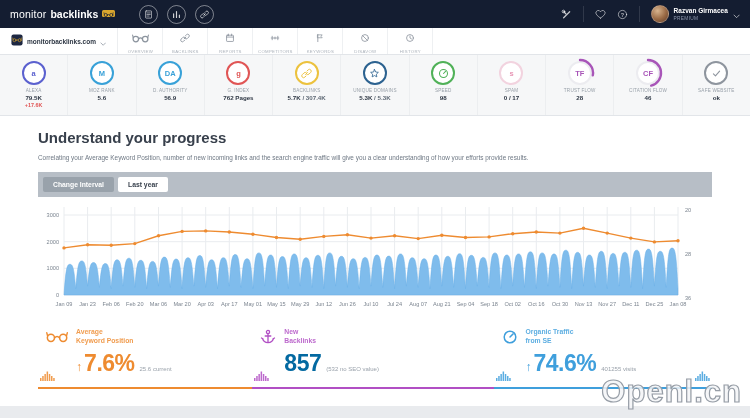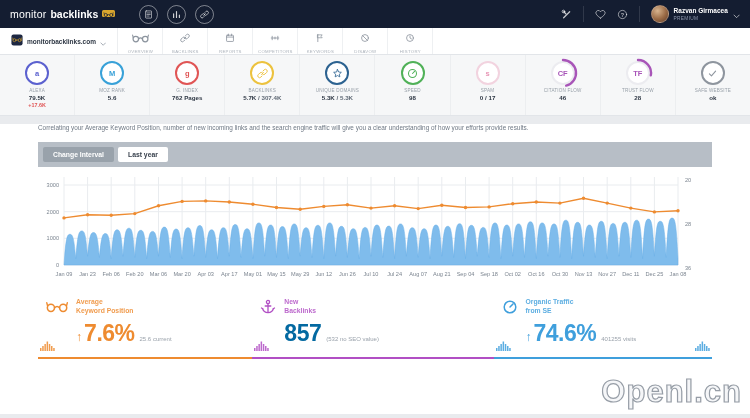--- a/index.html
+++ b/index.html
@@ -226,20 +226,28 @@
   </div>
     <div class="metric">
     <div class="m-circle" style="border-color:#38a1d8">
         <span style="color:#38a1d8">M</span>
       </div>
     <div class="m-label">MOZ RANK</div>
     <div class="m-value">5.6</div>
 
   </div>
     <div class="metric">
+    <div class="m-circle" style="border-color:#38a1d8">
+        <span style="color:#38a1d8">DA</span>
+      </div>
+    <div class="m-label">D. AUTHORITY</div>
+    <div class="m-value">56.9</div>
+
+  </div>
+    <div class="metric">
     <div class="m-circle" style="border-color:#e05555">
         <span style="color:#e05555">g</span>
       </div>
     <div class="m-label">G. INDEX</div>
     <div class="m-value">762 Pages</div>
 
   </div>
     <div class="metric">
     <div class="m-circle" style="border-color:#ecc23e">
         <svg width="11" height="11" viewBox="0 0 16 16">
@@ -277,52 +285,53 @@
     <div class="m-circle" style="border-color:#f2d3df">
         <span style="color:#e794b4">s</span>
       </div>
     <div class="m-label">SPAM</div>
     <div class="m-value">0 / 17</div>
 
   </div>
     <div class="metric">
     <div class="m-circle" style="border-color:#ececf0">
         <svg class="arc" viewBox="0 0 24 24" overflow="visible">
+          <path d="M12 -1 A13 13 0 0 1 24.8 14.4" fill="none" stroke="#a855b8" stroke-width="2.4" stroke-linecap="round"></path>
+        </svg>
+        <span style="color:#a855b8">TF</span>
+      </div>
+    <div class="m-label">TRUST FLOW</div>
+    <div class="m-value">28</div>
+
+  </div>
+    <div class="metric">
+    <div class="m-circle" style="border-color:#ececf0">
+        <svg class="arc" viewBox="0 0 24 24" overflow="visible">
           <path d="M12 -1 A13 13 0 0 1 15.2 24.6" fill="none" stroke="#a855b8" stroke-width="2.4" stroke-linecap="round"></path>
         </svg>
         <span style="color:#a855b8">CF</span>
       </div>
     <div class="m-label">CITATION FLOW</div>
     <div class="m-value">46</div>
 
   </div>
     <div class="metric">
-    <div class="m-circle" style="border-color:#ececf0">
-        <svg class="arc" viewBox="0 0 24 24" overflow="visible">
-          <path d="M12 -1 A13 13 0 0 1 24.8 14.4" fill="none" stroke="#a855b8" stroke-width="2.4" stroke-linecap="round"></path>
-        </svg>
-        <span style="color:#a855b8">TF</span>
-      </div>
-    <div class="m-label">TRUST FLOW</div>
-    <div class="m-value">28</div>
-
-  </div>
-    <div class="metric">
     <div class="m-circle" style="border-color:#8e959e">
         <svg width="11" height="11" viewBox="0 0 16 16">
           <path d="M3.5 8.5l3 3 6-7" fill="none" stroke="#8e959e" stroke-linecap="round" stroke-linejoin="round" stroke-width="1.6"></path>
         </svg>
       </div>
     <div class="m-label">SAFE WEBSITE</div>
     <div class="m-value">ok</div>
 
   </div>
   </div>
 
 <div class="main">
+  <div class="h1">Understand your progress</div>
   <div class="desc">Correlating your Average Keyword Position, number of new incoming links and the search engine traffic will give you a clear understanding of how your efforts provide results.</div>
 
   <div class="toolbar">
     <span class="btn gray">Change Interval</span>
     <span class="btn white">Last year</span>
   </div>
 
   <div class="chartwrap" id="chartWrap">
       <svg class="chart" width="674" height="112" viewBox="0 0 674 112">
       <line class="cg" x1="26" x2="640" y1="92.0" y2="92.0"></line>

